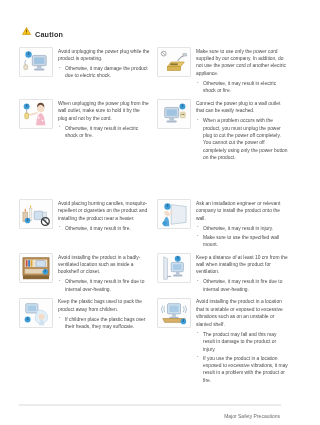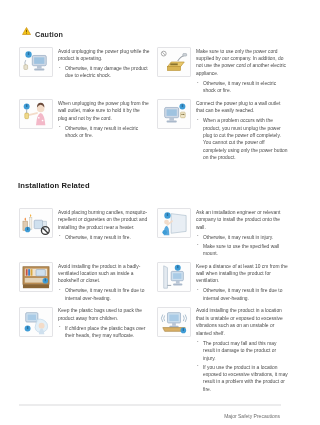--- a/index.html
+++ b/index.html
@@ -181,21 +181,20 @@
         <div class="lead">Connect the power plug to a wall outlet that can be easily reached.</div>
         <ul class="bul">
           <li>When a problem occurs with the product, you must unplug the power plug to cut the power off completely. You cannot cut the power off completely using only the power button on the product.</li>
         </ul>
       </div>
     </div>
 
   </div>
 
   <div style="height:15px"></div>
-  <div class="sec-title">Installation Related</div>
 
   <div style="height:10px"></div>
 
   <div style="height:8px"></div>
 
   <div class="grid">
 
     <div class="item">
       <div class="thumb">
         <svg viewBox="0 0 34 30">

